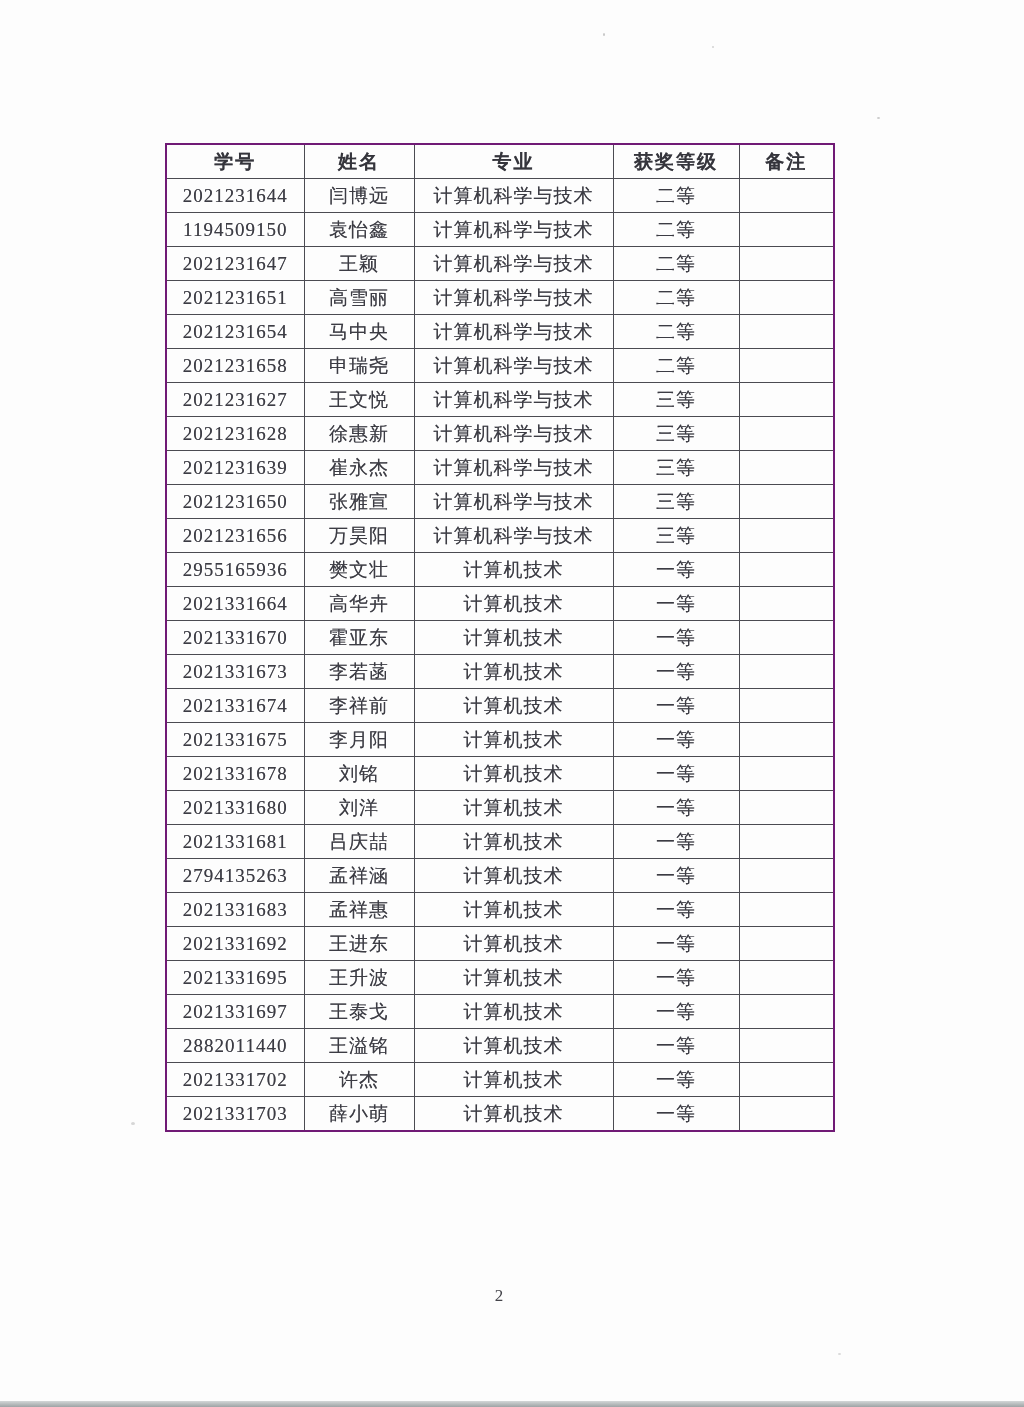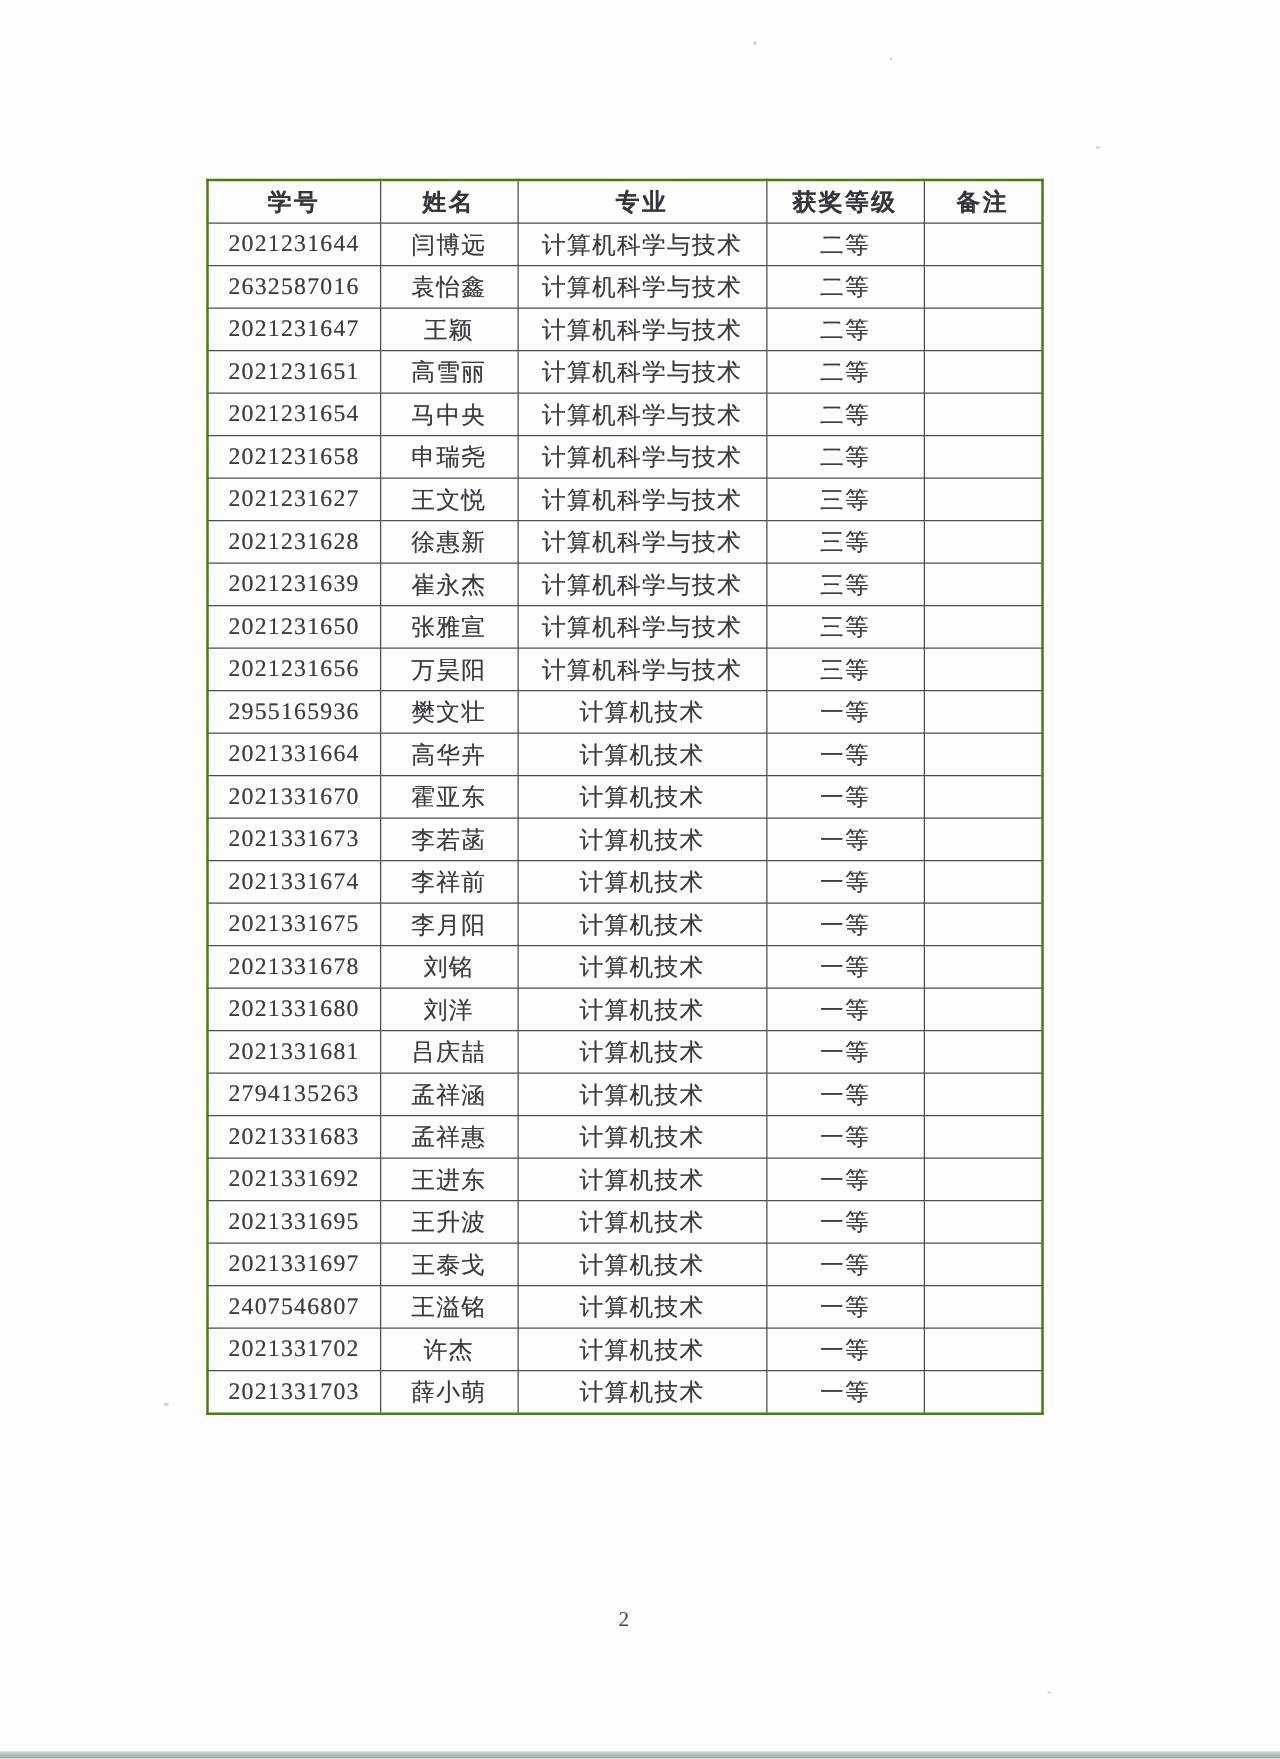--- a/index.html
+++ b/index.html
@@ -15,21 +15,21 @@
     overflow: hidden;
     font-family: "Liberation Serif", "DejaVu Serif", serif;
   }
   table.award-table {
     position: absolute;
     left: 165px;
     top: 143px;
     width: 668px;
     border-collapse: collapse;
     table-layout: fixed;
-    border: 2px solid #4d7c0f;
+    border: 2px solid #701a75;
   }
   table.award-table th,
   table.award-table td {
     border: 1px solid #4b4b52;
     height: 33px;
     padding: 0;
     text-align: center;
     vertical-align: middle;
     color: #3c3c44;
     font-size: 19px;
@@ -106,21 +106,21 @@
     </thead>
     <tbody data-name="award-table-body">
         <tr data-name="table-row">
           <td data-name="student-id">2021231644</td>
           <td data-name="student-name">闫博远</td>
           <td data-name="major">计算机科学与技术</td>
           <td data-name="award-level">二等</td>
           <td data-name="remark"></td>
         </tr>
         <tr data-name="table-row">
-          <td data-name="student-id">2632587016</td>
+          <td data-name="student-id">1194509150</td>
           <td data-name="student-name">袁怡鑫</td>
           <td data-name="major">计算机科学与技术</td>
           <td data-name="award-level">二等</td>
           <td data-name="remark"></td>
         </tr>
         <tr data-name="table-row">
           <td data-name="student-id">2021231647</td>
           <td data-name="student-name">王颖</td>
           <td data-name="major">计算机科学与技术</td>
           <td data-name="award-level">二等</td>
@@ -274,21 +274,21 @@
           <td data-name="remark"></td>
         </tr>
         <tr data-name="table-row">
           <td data-name="student-id">2021331697</td>
           <td data-name="student-name">王泰戈</td>
           <td data-name="major">计算机技术</td>
           <td data-name="award-level">一等</td>
           <td data-name="remark"></td>
         </tr>
         <tr data-name="table-row">
-          <td data-name="student-id">2407546807</td>
+          <td data-name="student-id">2882011440</td>
           <td data-name="student-name">王溢铭</td>
           <td data-name="major">计算机技术</td>
           <td data-name="award-level">一等</td>
           <td data-name="remark"></td>
         </tr>
         <tr data-name="table-row">
           <td data-name="student-id">2021331702</td>
           <td data-name="student-name">许杰</td>
           <td data-name="major">计算机技术</td>
           <td data-name="award-level">一等</td>

